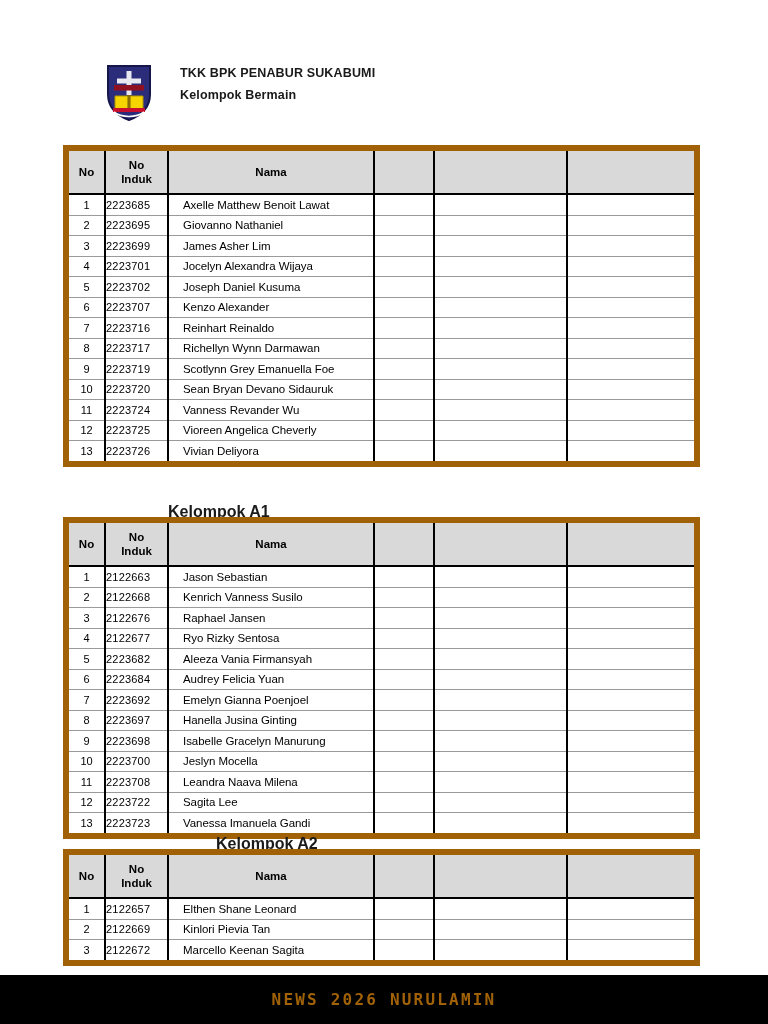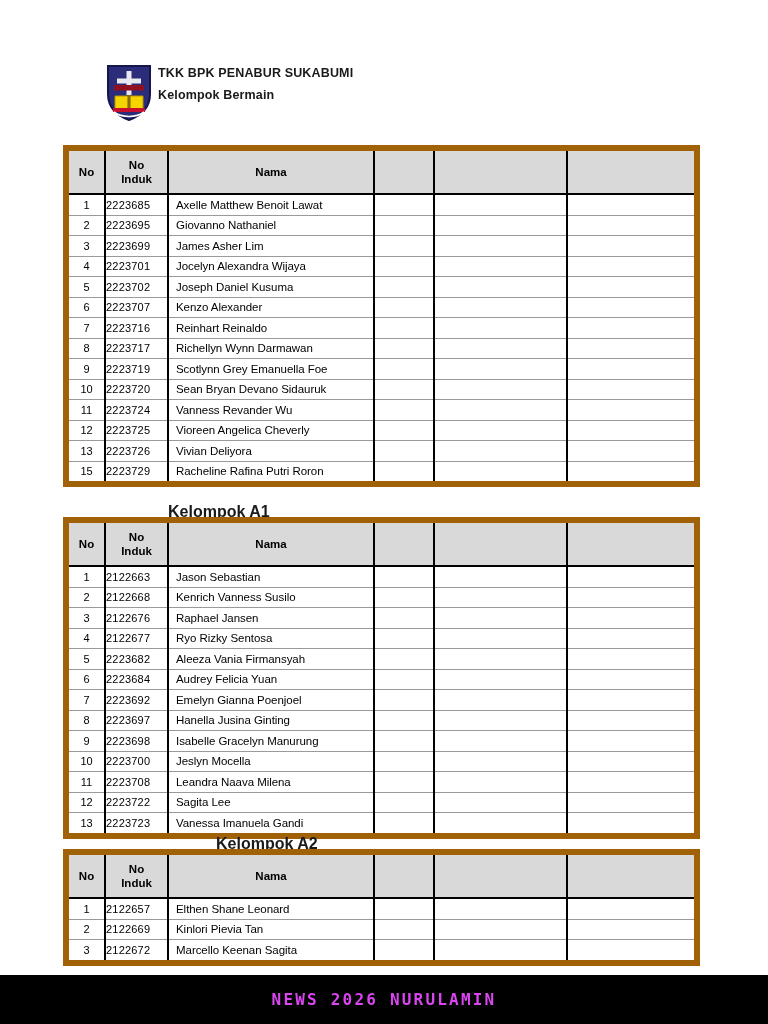--- a/index.html
+++ b/index.html
@@ -42,21 +42,21 @@
     margin-left: 38px;
     margin-top: 2px;
     flex: 0 0 auto;
     display: flex;
     align-items: flex-start;
     justify-content: center;
   }
   .logo-wrap svg { display: block; }
 
   .titles {
-    margin-left: 2px;
+    margin-left: 24px;
     padding-top: 5px;
     line-height: 1.0;
   }
   .title-line {
     font-size: 12.5px;
     font-weight: bold;
     letter-spacing: 0.15px;
     color: #1a1a1a;
     margin-bottom: 9.5px;
     white-space: nowrap;
@@ -127,21 +127,21 @@
   .tbl tbody td.c-no {
     text-align: center;
     font-size: 11px;
   }
   .tbl tbody td.c-induk {
     font-size: 11px;
     letter-spacing: 0.2px;
   }
   .tbl tbody td.c-nama {
     text-align: left;
-    padding-left: 7px;
+    padding-left: 14px;
     font-size: 11.5px;
     letter-spacing: -0.05px;
   }
 
   
   col.w-no     { width: 39px; }
   col.w-induk  { width: 63px; }
   col.w-nama   { width: 206px; }
   col.w-x1     { width: 60px; }
   col.w-x2     { width: 133px; }
@@ -153,21 +153,21 @@
     left: 0;
     top: 975px;
     width: 768px;
     height: 49px;
     background: #000000;
     display: flex;
     align-items: center;
     justify-content: center;
   }
   .footer-text {
-    color: #d946ef;
+    color: #a16207;
     font-family: "DejaVu Sans Mono", monospace;
     font-size: 16px;
     font-weight: bold;
     letter-spacing: 2.2px;
   }
 </style>
 </head>
 <body>
 
 <div class="page">
@@ -315,28 +315,20 @@
           <td></td>
         </tr>
       <tr>
           <td class="c-no">13</td>
           <td class="c-induk">2223726</td>
           <td class="c-nama">Vivian Deliyora</td>
           <td></td>
           <td></td>
           <td></td>
         </tr>
-      <tr>
-          <td class="c-no">15</td>
-          <td class="c-induk">2223729</td>
-          <td class="c-nama">Racheline Rafina Putri Roron</td>
-          <td></td>
-          <td></td>
-          <td></td>
-        </tr>
     </tbody>
   </table>
 
   <div class="group-caption" style="top:503px;">Kelompok A1</div>
 
   <table class="tbl" style="top:517px;">
     <colgroup>
       <col class="w-no">
         <col class="w-induk">
         <col class="w-nama">

